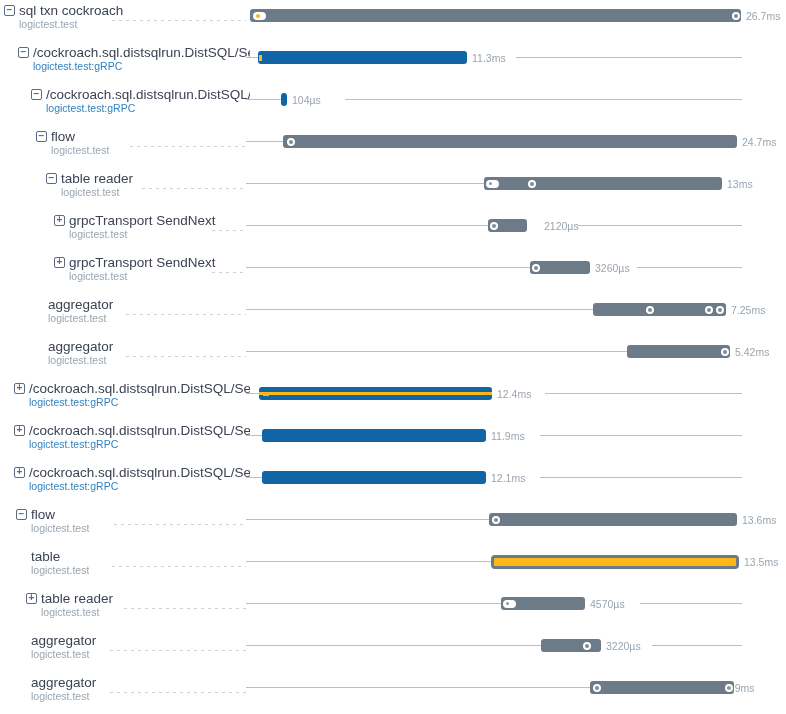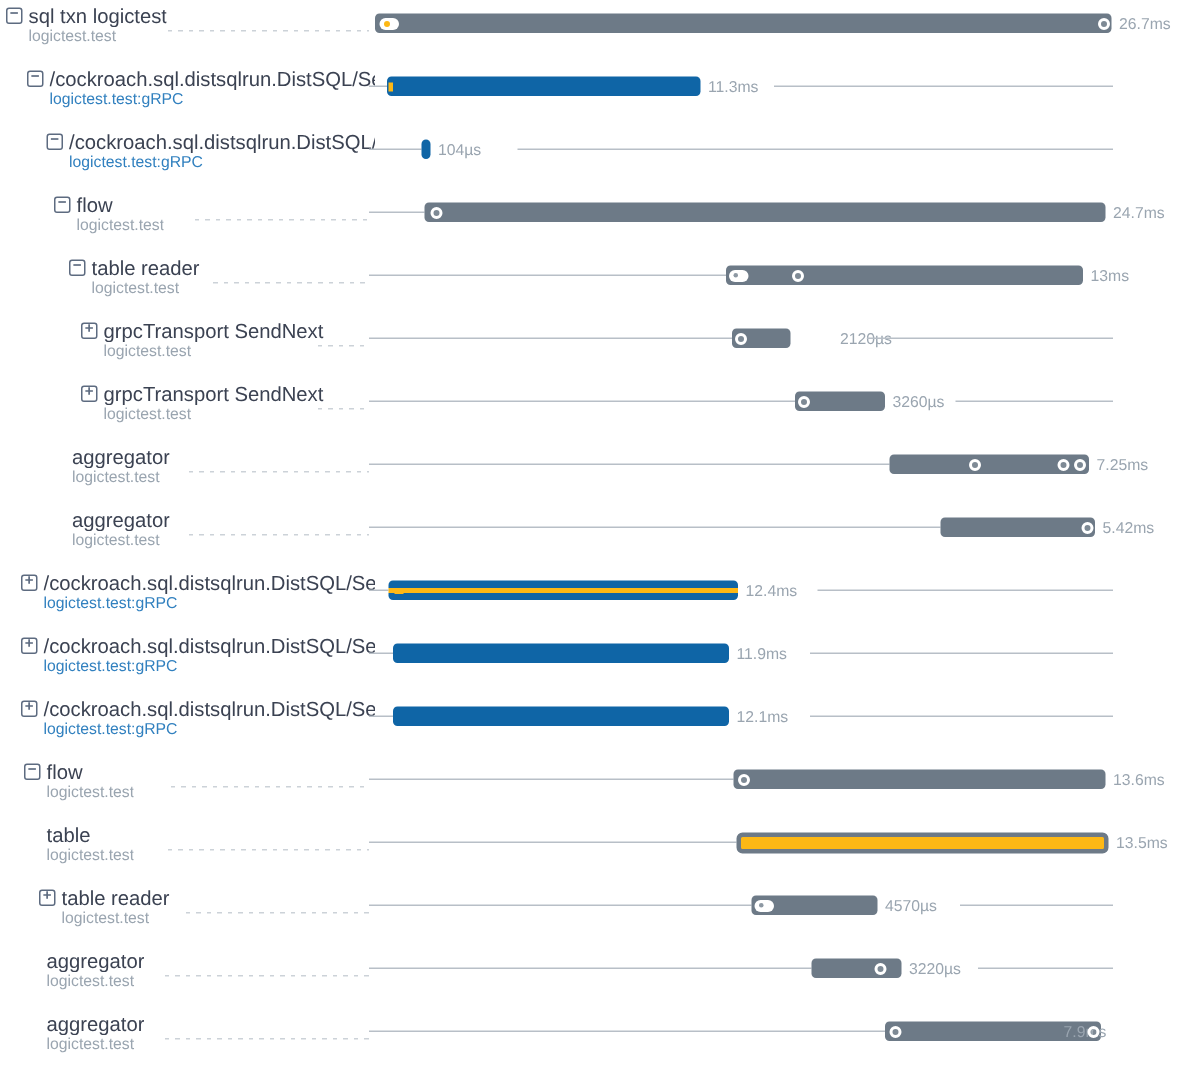--- a/index.html
+++ b/index.html
@@ -58,21 +58,21 @@
   .m-yellow-square{top:13.5px;width:6px;height:4px;background:var(--yellow);}
 </style>
 </head>
 <body>
 
 <div id="app">
   <div id="rows">
       <div class="row">
     <span class="expander" style="left: 4px;">−</span>
     <div class="labels" style="left: 19px; max-width: 231px;">
-      <div class="title">sql txn logictest</div>
+      <div class="title">sql txn cockroach</div>
       <div class="subtitle">logictest.test</div>
     </div>
     <div class="dash" style="left: 112px; width: 134px;"></div>
 
     <div class="bar bar-gray" style="left: 250px; width: 491px;"></div>
     <div class="dur" style="left: 746px;">26.7ms</div>
 
   <span class="marker m-pill" style="left: 253px;"></span>
         <span class="marker m-yellow-dot" style="left: 256px;"></span>
         <span class="marker m-dot" style="left: 732px;"></span>
@@ -132,21 +132,21 @@
       </div>
       <div class="row">
     <span class="expander" style="left: 54px;">+</span>
     <div class="labels" style="left: 69px; max-width: 181px;">
       <div class="title">grpcTransport SendNext</div>
       <div class="subtitle">logictest.test</div>
     </div>
     <div class="dash" style="left: 212px; width: 34px;"></div>
     <div class="line lead" style="left: 246px; width: 242px;"></div>
     <div class="bar bar-gray" style="left: 488px; width: 39px;"></div>
-    <div class="dur" style="left: 560px;">2120µs</div>
+    <div class="dur" style="left: 544px;">2120µs</div>
     <div class="line trail" style="left: 578px; width: 164px;"></div>
   <span class="marker m-dot" style="left: 490px;"></span>
       </div>
       <div class="row">
     <span class="expander" style="left: 54px;">+</span>
     <div class="labels" style="left: 69px; max-width: 181px;">
       <div class="title">grpcTransport SendNext</div>
       <div class="subtitle">logictest.test</div>
     </div>
     <div class="dash" style="left: 212px; width: 34px;"></div>
@@ -275,19 +275,19 @@
       </div>
       <div class="row">
 
     <div class="labels" style="left: 31px; max-width: 219px;">
       <div class="title">aggregator</div>
       <div class="subtitle">logictest.test</div>
     </div>
     <div class="dash" style="left: 110px; width: 136px;"></div>
     <div class="line lead" style="left: 246px; width: 344px;"></div>
     <div class="bar bar-gray" style="left: 590px; width: 144px;"></div>
-    <div class="dur" style="left: 709px;">7.9ms</div>
+    <div class="dur" style="left: 726px;">7.9ms</div>
 
   <span class="marker m-dot" style="left: 593px;"></span>
         <span class="marker m-dot" style="left: 725px;"></span>
       </div>
     </div>
 </div>
 
 </body></html>

